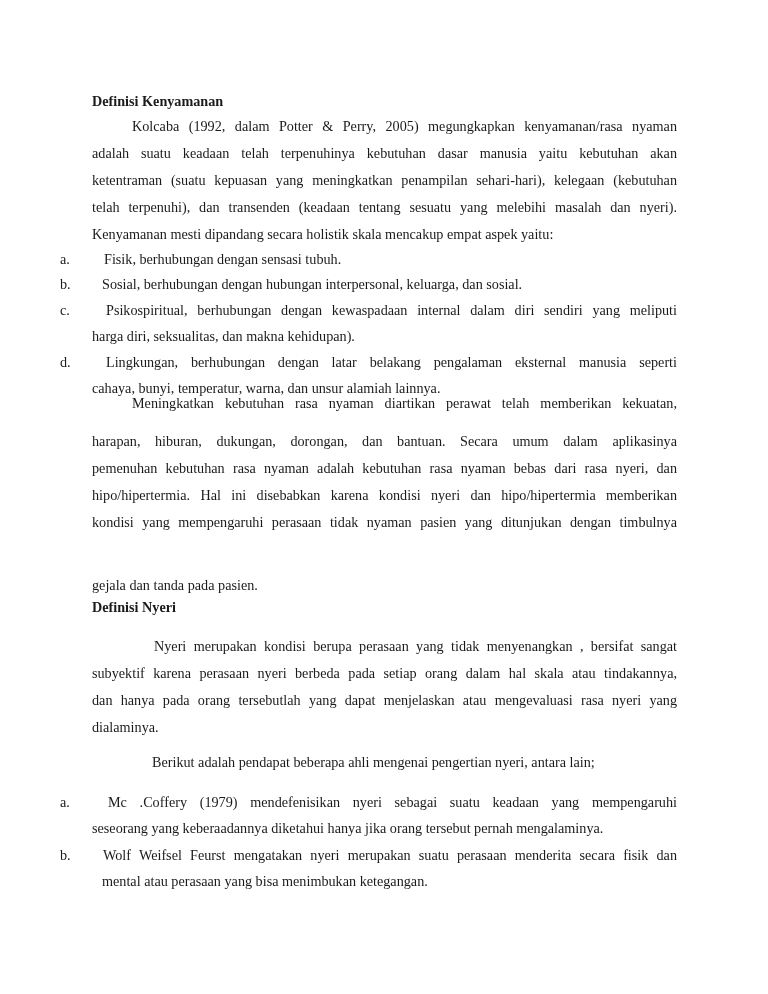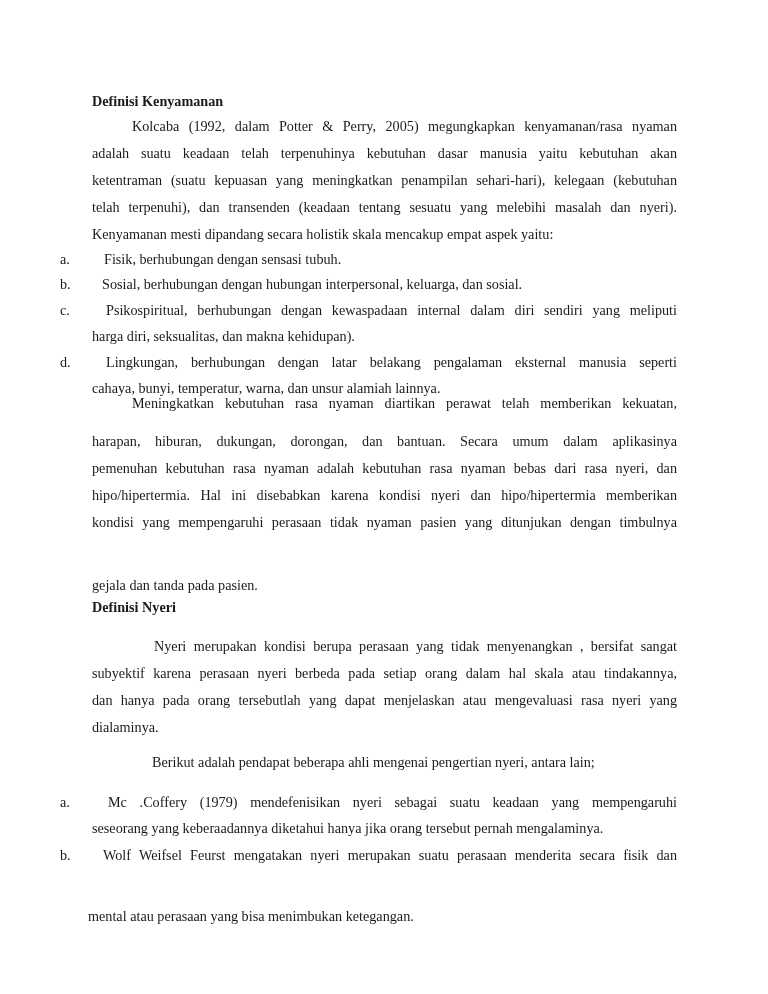--- a/index.html
+++ b/index.html
@@ -51,14 +51,14 @@
   <div class="line" style="left:92px;top:718px;">dialaminya.</div>
 
   <div class="line" style="left:152px;top:753px;text-align:right;">Berikut adalah pendapat beberapa ahli  mengenai pengertian nyeri, antara lain;</div>
 
   <div class="line" style="left:60px;top:793px;">a.</div>
   <div class="line just" style="left:108px;top:793px;width:569px;">Mc .Coffery (1979) mendefenisikan nyeri sebagai  suatu keadaan yang mempengaruhi</div>
   <div class="line" style="left:92px;top:819px;font-family:Liberation Serif, serif;">seseorang yang keberaadannya diketahui hanya jika orang tersebut pernah mengalaminya.</div>
 
   <div class="line" style="left:60px;top:846px;">b.</div>
   <div class="line just" style="left:103px;top:846px;width:574px;">Wolf Weifsel Feurst mengatakan nyeri merupakan suatu perasaan menderita secara fisik dan</div>
-  <div class="line" style="left:88px;top:872px;margin-top:35px;">mental atau perasaan yang bisa menimbukan ketegangan.</div>
+  <div class="line" style="left:102px;top:872px;">mental atau perasaan yang bisa menimbukan ketegangan.</div>
 </div>
 
 </body></html>

